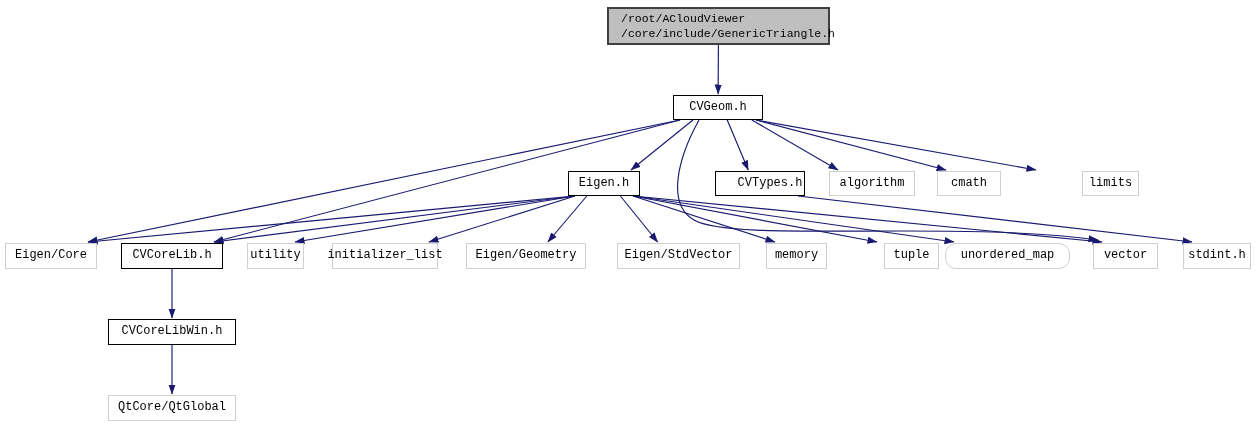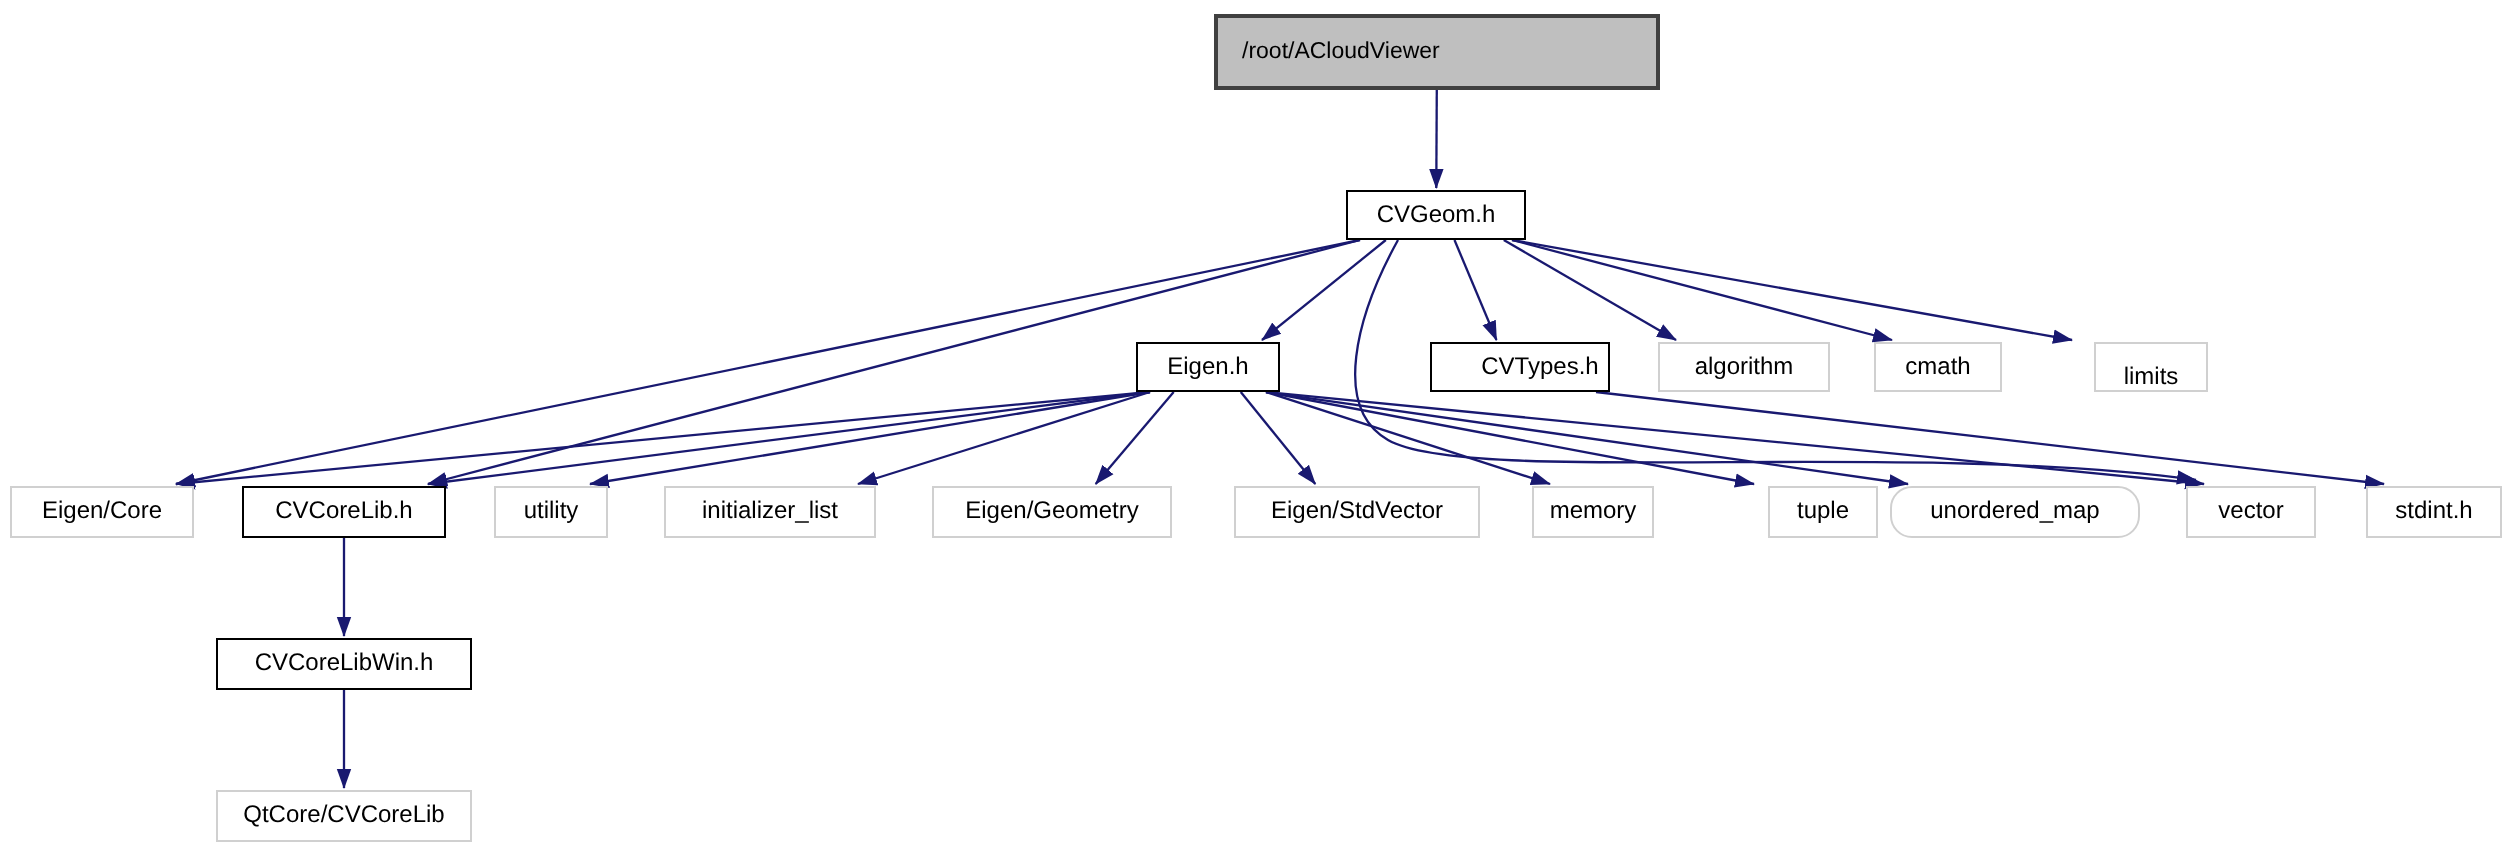--- a/index.html
+++ b/index.html
@@ -1,21 +1,21 @@
 <!DOCTYPE html>
 <html style="--edge: #191970; --doc-border: #000000; --ext-border: #d0d0d0; --root-fill: #bfbfbf; --root-border: #404040; --bg: #ffffff;"><head>
 <meta charset="utf-8">
 <style>
   html, body { margin: 0; padding: 0; background: #ffffff; }
   #stage {
     position: relative;
     width: 1257px;
     height: 425px;
     background: var(--bg, #ffffff);
-    font-family: Liberation Sans, sans-serif;
+    font-family: Liberation Mono, monospace;
     overflow: hidden;
   }
   #edges {
     position: absolute;
     left: 0; top: 0;
     width: 1257px; height: 425px;
     pointer-events: none;
   }
   .node {
     position: absolute;
@@ -74,37 +74,38 @@
         <path d="M 633 196 L 954 242" class="edge" marker-end="url(#arrow)"></path>
         <path d="M 633 196 L 1102 242" class="edge" marker-end="url(#arrow)"></path>
         <path d="M 798 196 L 1192 242" class="edge" marker-end="url(#arrow)"></path>
         <path d="M 172 269 L 172 318" class="edge" marker-end="url(#arrow)"></path>
         <path d="M 172 345 L 172 394" class="edge" marker-end="url(#arrow)"></path>
       </g>
   </svg>
   <div id="nodes">
       <div class="node root" style="left: 607px; top: 7px; width: 223px; height: 38px;">
         <div>/root/ACloudViewer</div>
+        <div>/core/include/GenericTriangle.h</div>
       </div>
       <div class="node doc" style="left: 673px; top: 95px; width: 90px; height: 25px;">
         <span>CVGeom.h</span>
       </div>
       <div class="node doc" style="left: 568px; top: 171px; width: 72px; height: 25px;">
         <span>Eigen.h</span>
       </div>
       <div class="node doc" style="left: 715px; top: 171px; width: 90px; height: 25px; padding-left: 20px;">
         <span>CVTypes.h</span>
       </div>
       <div class="node ext" style="left: 829px; top: 171px; width: 86px; height: 25px;">
         <span>algorithm</span>
       </div>
       <div class="node ext" style="left: 937px; top: 171px; width: 64px; height: 25px;">
         <span>cmath</span>
       </div>
-      <div class="node ext" style="left: 1047px; top: 171px; width: 57px; height: 25px; align-items: flex-end;">
+      <div class="node ext" style="left: 1082px; top: 171px; width: 57px; height: 25px;">
         <span>limits</span>
       </div>
       <div class="node ext" style="left: 5px; top: 243px; width: 92px; height: 26px;">
         <span>Eigen/Core</span>
       </div>
       <div class="node doc" style="left: 121px; top: 243px; width: 102px; height: 26px;">
         <span>CVCoreLib.h</span>
       </div>
       <div class="node ext" style="left: 247px; top: 243px; width: 57px; height: 26px;">
         <span>utility</span>
@@ -130,16 +131,16 @@
       <div class="node ext" style="left: 1093px; top: 243px; width: 65px; height: 26px;">
         <span>vector</span>
       </div>
       <div class="node ext" style="left: 1183px; top: 243px; width: 68px; height: 26px;">
         <span>stdint.h</span>
       </div>
       <div class="node doc" style="left: 108px; top: 319px; width: 128px; height: 26px;">
         <span>CVCoreLibWin.h</span>
       </div>
       <div class="node ext" style="left: 108px; top: 395px; width: 128px; height: 26px;">
-        <span>QtCore/CVCoreLib</span>
+        <span>QtCore/QtGlobal</span>
       </div>
     </div>
 </div>
 
 </body></html>

